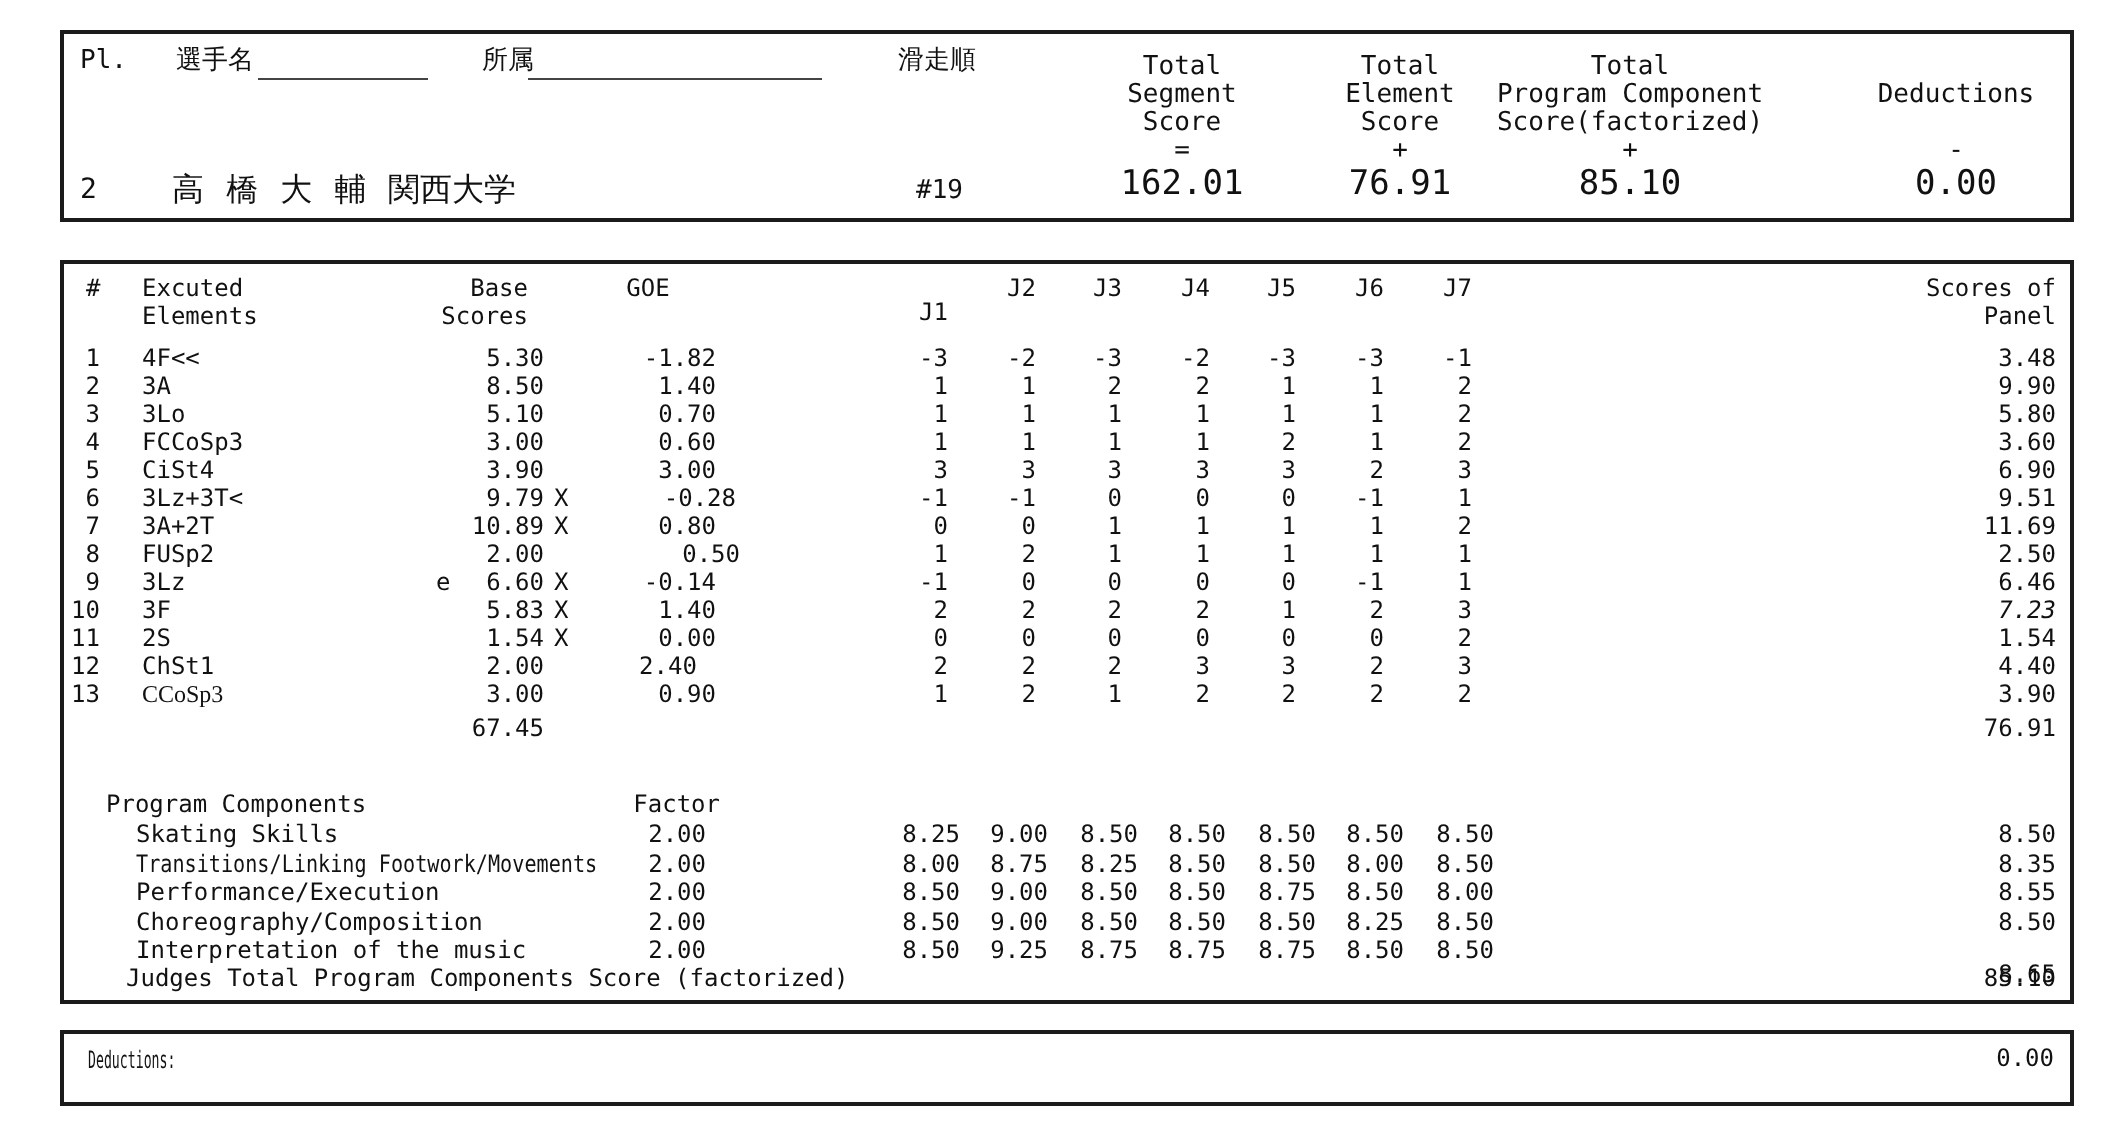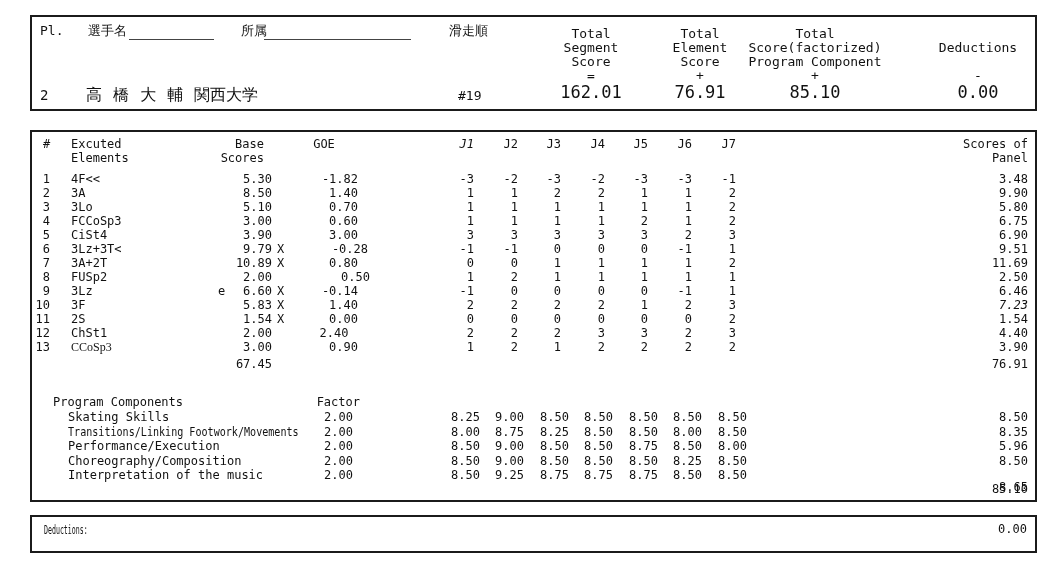--- a/index.html
+++ b/index.html
@@ -55,22 +55,22 @@
   <div class="score-col" style="left:630px;width:140px;">
     <div class="line">Total</div>
     <div class="line">Element</div>
     <div class="line">Score</div>
     <div class="line op">+</div>
     <div class="line value">76.91</div>
   </div>
 
   <div class="score-col" style="left:725px;width:180px;">
     <div class="line">Total</div>
+    <div class="line">Program Component</div>
     <div class="line">Score(factorized)</div>
-    <div class="line">Program Component</div>
     <div class="line op">+</div>
     <div class="line value">85.10</div>
   </div>
 
   <div class="score-col" style="left:908px;width:140px;">
     <div class="line"></div>
     <div class="line">Deductions</div>
     <div class="line"></div>
     <div class="line op">-</div>
     <div class="line value">0.00</div>
@@ -78,21 +78,21 @@
 
   <span class="t" style="left:43px;top:137px;">#</span>
   <span class="t" style="left:71px;top:137px;">Excuted</span>
   <span class="t" style="left:71px;top:151px;">Elements</span>
   <span class="t right" style="left:204px;top:137px;width:60px;">Base</span>
   <span class="t right" style="left:204px;top:151px;width:60px;">Scores</span>
   <span class="t center" style="left:294px;top:137px;width:60px;">GOE</span>
   <span class="t right" style="left:928px;top:137px;width:100px;">Scores of</span>
   <span class="t right" style="left:928px;top:151px;width:100px;">Panel</span>
   <div id="judge-headers">
-      <span class="cell right" style="left: 438px; width: 36px; top: 137px; font-style: italic;">J1</span>
+      <span class="cell right" style="left: 438px; width: 36px; top: 149px;">J1</span>
       <span class="cell right" style="left: 482px; width: 36px; top: 137px;">J2</span>
       <span class="cell right" style="left: 525px; width: 36px; top: 137px;">J3</span>
       <span class="cell right" style="left: 569px; width: 36px; top: 137px;">J4</span>
       <span class="cell right" style="left: 612px; width: 36px; top: 137px;">J5</span>
       <span class="cell right" style="left: 656px; width: 36px; top: 137px;">J6</span>
       <span class="cell right" style="left: 700px; width: 36px; top: 137px;">J7</span>
     </div>
 
   <div id="gen-layer">
       <div class="row" style="top: 172px;">
@@ -142,21 +142,21 @@
         <span class="cell" style="left: 71px; width: 150px;">FCCoSp3</span>
         <span class="cell right" style="left: 228px; width: 44px;">3.00</span>
         <span class="cell right" style="left: 310px; width: 48px;">0.60</span>
         <span class="cell right" style="left: 438px; width: 36px;">1</span>
         <span class="cell right" style="left: 482px; width: 36px;">1</span>
         <span class="cell right" style="left: 525px; width: 36px;">1</span>
         <span class="cell right" style="left: 569px; width: 36px;">1</span>
         <span class="cell right" style="left: 612px; width: 36px;">2</span>
         <span class="cell right" style="left: 656px; width: 36px;">1</span>
         <span class="cell right" style="left: 700px; width: 36px;">2</span>
-        <span class="cell right" style="left: 940px; width: 88px;">6.75</span>
+        <span class="cell right" style="left: 940px; width: 88px;">3.60</span>
       </div>
       <div class="row" style="top: 228px;">
         <span class="cell right" style="left: 28px; width: 22px;">5</span>
         <span class="cell" style="left: 71px; width: 150px;">CiSt4</span>
         <span class="cell right" style="left: 228px; width: 44px;">3.90</span>
         <span class="cell right" style="left: 310px; width: 48px;">3.00</span>
         <span class="cell right" style="left: 438px; width: 36px;">3</span>
         <span class="cell right" style="left: 482px; width: 36px;">3</span>
         <span class="cell right" style="left: 525px; width: 36px;">3</span>
         <span class="cell right" style="left: 569px; width: 36px;">3</span>
@@ -314,21 +314,21 @@
       <div class="row" style="top: 439px;">
         <span class="cell" style="left: 68px; width: 260px;">Performance/Execution</span>
         <span class="cell right" style="left: 313px; width: 40px;">2.00</span>
         <span class="cell right" style="left: 438px; width: 42px;">8.50</span>
         <span class="cell right" style="left: 482px; width: 42px;">9.00</span>
         <span class="cell right" style="left: 527px; width: 42px;">8.50</span>
         <span class="cell right" style="left: 571px; width: 42px;">8.50</span>
         <span class="cell right" style="left: 616px; width: 42px;">8.75</span>
         <span class="cell right" style="left: 660px; width: 42px;">8.50</span>
         <span class="cell right" style="left: 705px; width: 42px;">8.00</span>
-        <span class="cell right" style="left: 940px; width: 88px;">5.96</span>
+        <span class="cell right" style="left: 940px; width: 88px;">8.55</span>
       </div>
       <div class="row" style="top: 454px;">
         <span class="cell" style="left: 68px; width: 260px;">Choreography/Composition</span>
         <span class="cell right" style="left: 313px; width: 40px;">2.00</span>
         <span class="cell right" style="left: 438px; width: 42px;">8.50</span>
         <span class="cell right" style="left: 482px; width: 42px;">9.00</span>
         <span class="cell right" style="left: 527px; width: 42px;">8.50</span>
         <span class="cell right" style="left: 571px; width: 42px;">8.50</span>
         <span class="cell right" style="left: 616px; width: 42px;">8.50</span>
         <span class="cell right" style="left: 660px; width: 42px;">8.25</span>
@@ -345,18 +345,19 @@
         <span class="cell right" style="left: 616px; width: 42px;">8.75</span>
         <span class="cell right" style="left: 660px; width: 42px;">8.50</span>
         <span class="cell right" style="left: 705px; width: 42px;">8.50</span>
         <span class="cell right" style="left: 940px; width: 88px; margin-top: 12px;">8.65</span>
       </div>
     </div>
 
   <span class="t" style="left:53px;top:395px;">Program Components</span>
   <span class="t right" style="left:300px;top:395px;width:60px;">Factor</span>
 
+  <span class="t" style="left:63px;top:482px;">Judges Total Program Components Score (factorized)</span>
   <span class="t right" style="left:928px;top:482px;width:100px;">85.10</span>
 
   <span class="t" style="left:44px;top:523px;"><span class="cond2">Deductions:</span></span>
   <span class="t right" style="left:927px;top:522px;width:100px;">0.00</span>
 
 </div>
 
 </body></html>

